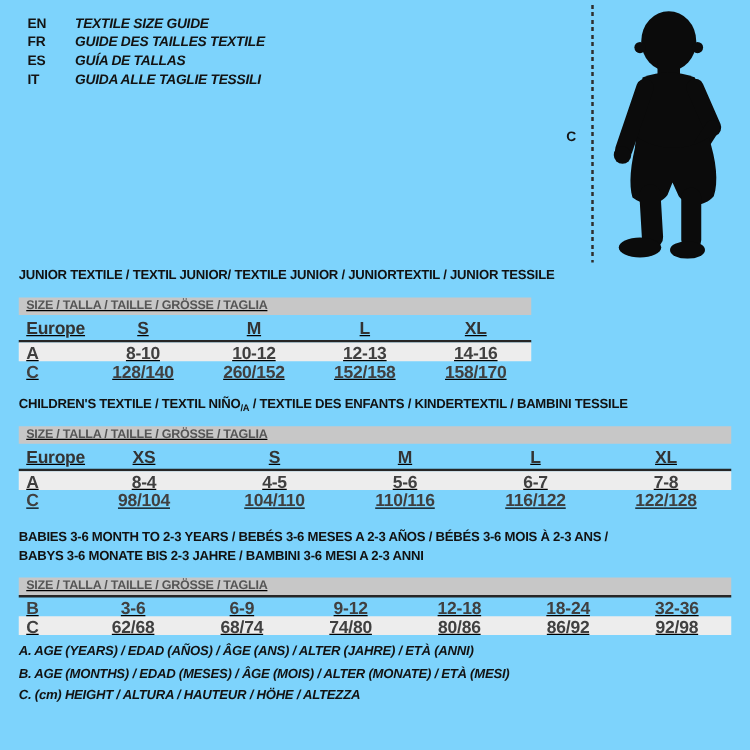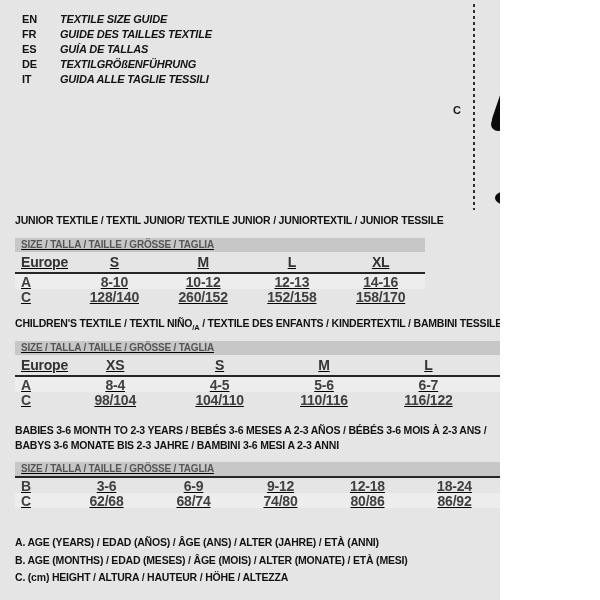--- a/index.html
+++ b/index.html
@@ -1,21 +1,21 @@
 <!DOCTYPE html>
 <html><head>
 <meta charset="utf-8">
 <style>
   html,body{margin:0;padding:0;}
   body{
     width:600px;height:600px;background:#ffffff;
     font-family:"Liberation Sans",sans-serif;
     -webkit-font-smoothing:antialiased;
   }
-  .page{position:relative;width:500px;height:600px;background:#e5e5e5;overflow:hidden;}
+  .page{position:relative;width:600px;height:600px;background:#7dd3fc;overflow:hidden;}
 
   
   .lang-list{position:absolute;left:22px;top:12px;}
   .lang-row{display:flex;line-height:15px;font-size:11px;font-weight:bold;color:#131313;letter-spacing:-0.2px;}
   .lang-code{width:38px;}
   .lang-label{white-space:nowrap;font-style:italic;}
 
   
   .height-line{
     position:absolute;left:473px;top:4px;width:2px;height:206px;
@@ -36,44 +36,40 @@
   .t5 .t-row{grid-template-columns:48px repeat(5,1fr);}
   .t6 .t-row{grid-template-columns:48px repeat(6,1fr);}
   .unit-row{height:20px;font-weight:bold;color:#333333;}
   .data-row{height:15px;font-weight:bold;color:#404040;}
   .rule{height:2px;background:#262626;}
   .shaded{background:#ededed;}
   .cell-label{padding-left:6px;text-align:left;}
   .cell{text-align:center;}
 
   
-  .footnotes{position:absolute;left:15px;top:534px;}
+  .footnotes{position:absolute;left:15px;top:513px;font-style:italic;}
   .footnote{font-size:10.5px;font-weight:bold;color:#121212;letter-spacing:-0.2px;line-height:17.5px;white-space:nowrap;}
 </style>
 </head>
 <body>
 
 <div class="page">
 
   <div class="lang-list">
     <div class="lang-row">
       <span class="lang-code">EN</span>
       <span class="lang-label">TEXTILE SIZE GUIDE</span>
     </div>
     <div class="lang-row">
       <span class="lang-code">FR</span>
       <span class="lang-label">GUIDE DES TAILLES TEXTILE</span>
     </div>
     <div class="lang-row">
       <span class="lang-code">ES</span>
       <span class="lang-label">GUÍA DE TALLAS</span>
-    </div>
-    <div class="lang-row">
-      <span class="lang-code">DE</span>
-      <span class="lang-label">TEXTILGRÖßENFÜHRUNG</span>
     </div>
     <div class="lang-row">
       <span class="lang-code">IT</span>
       <span class="lang-label">GUIDA ALLE TAGLIE TESSILI</span>
     </div>
   </div>
 
   <div class="height-line"></div>
   <div class="height-label">C</div>
   <svg class="baby" width="112" height="202" viewBox="0 0 112 200">

